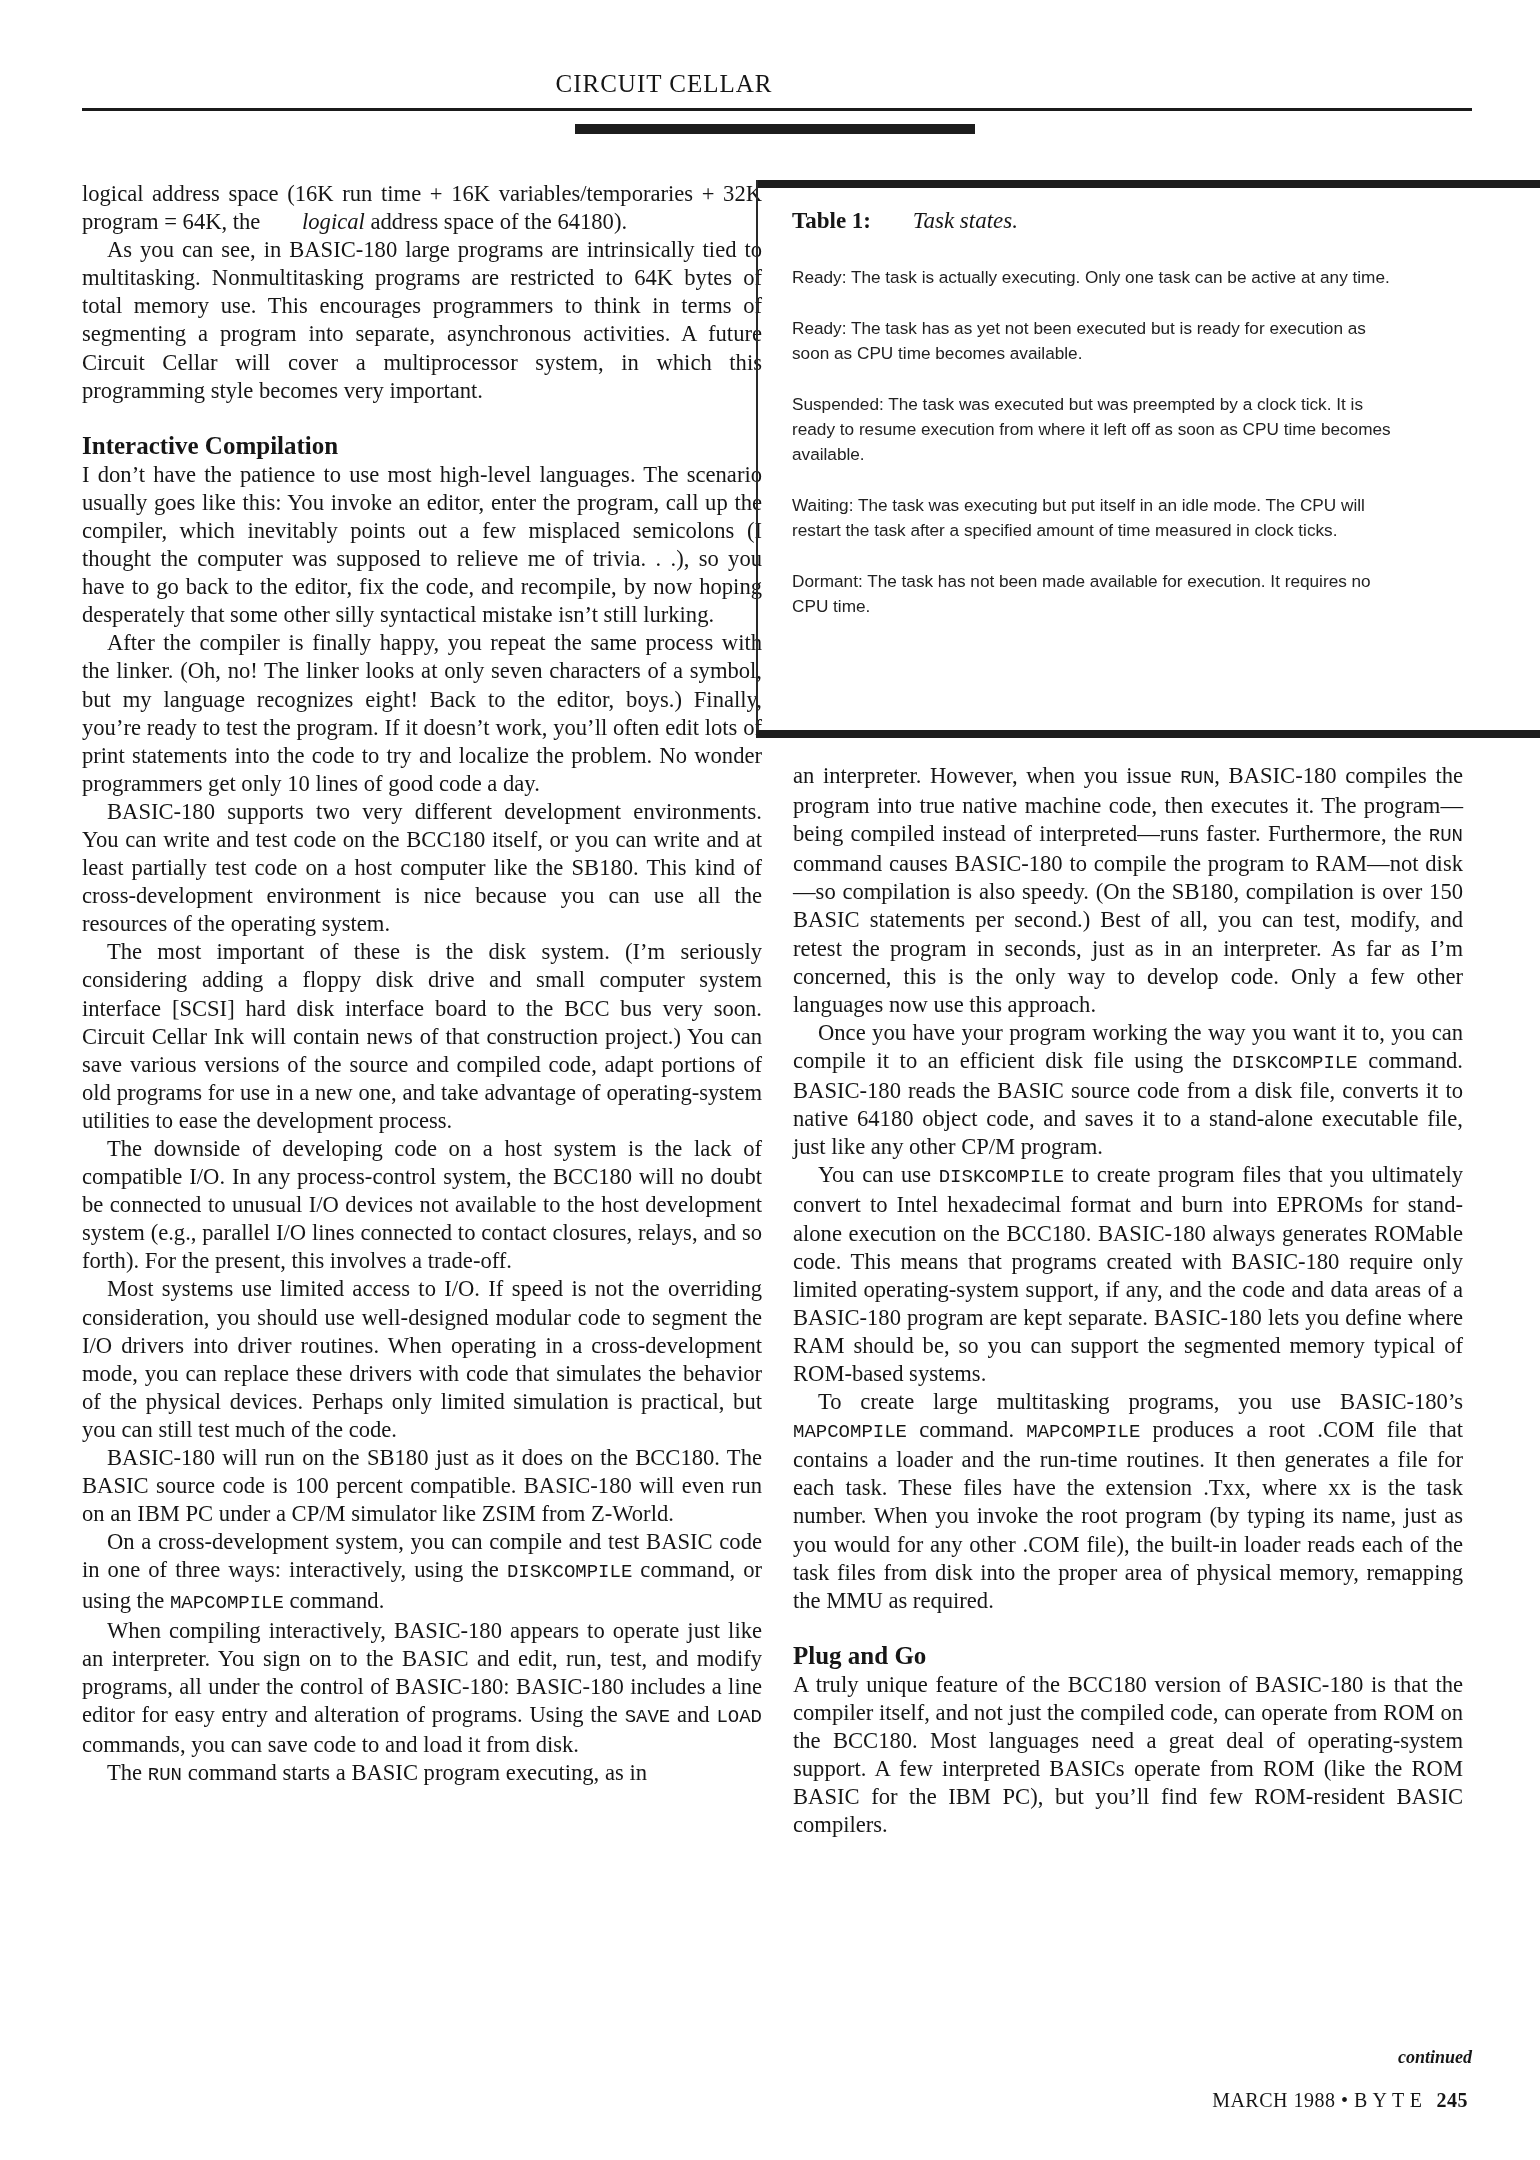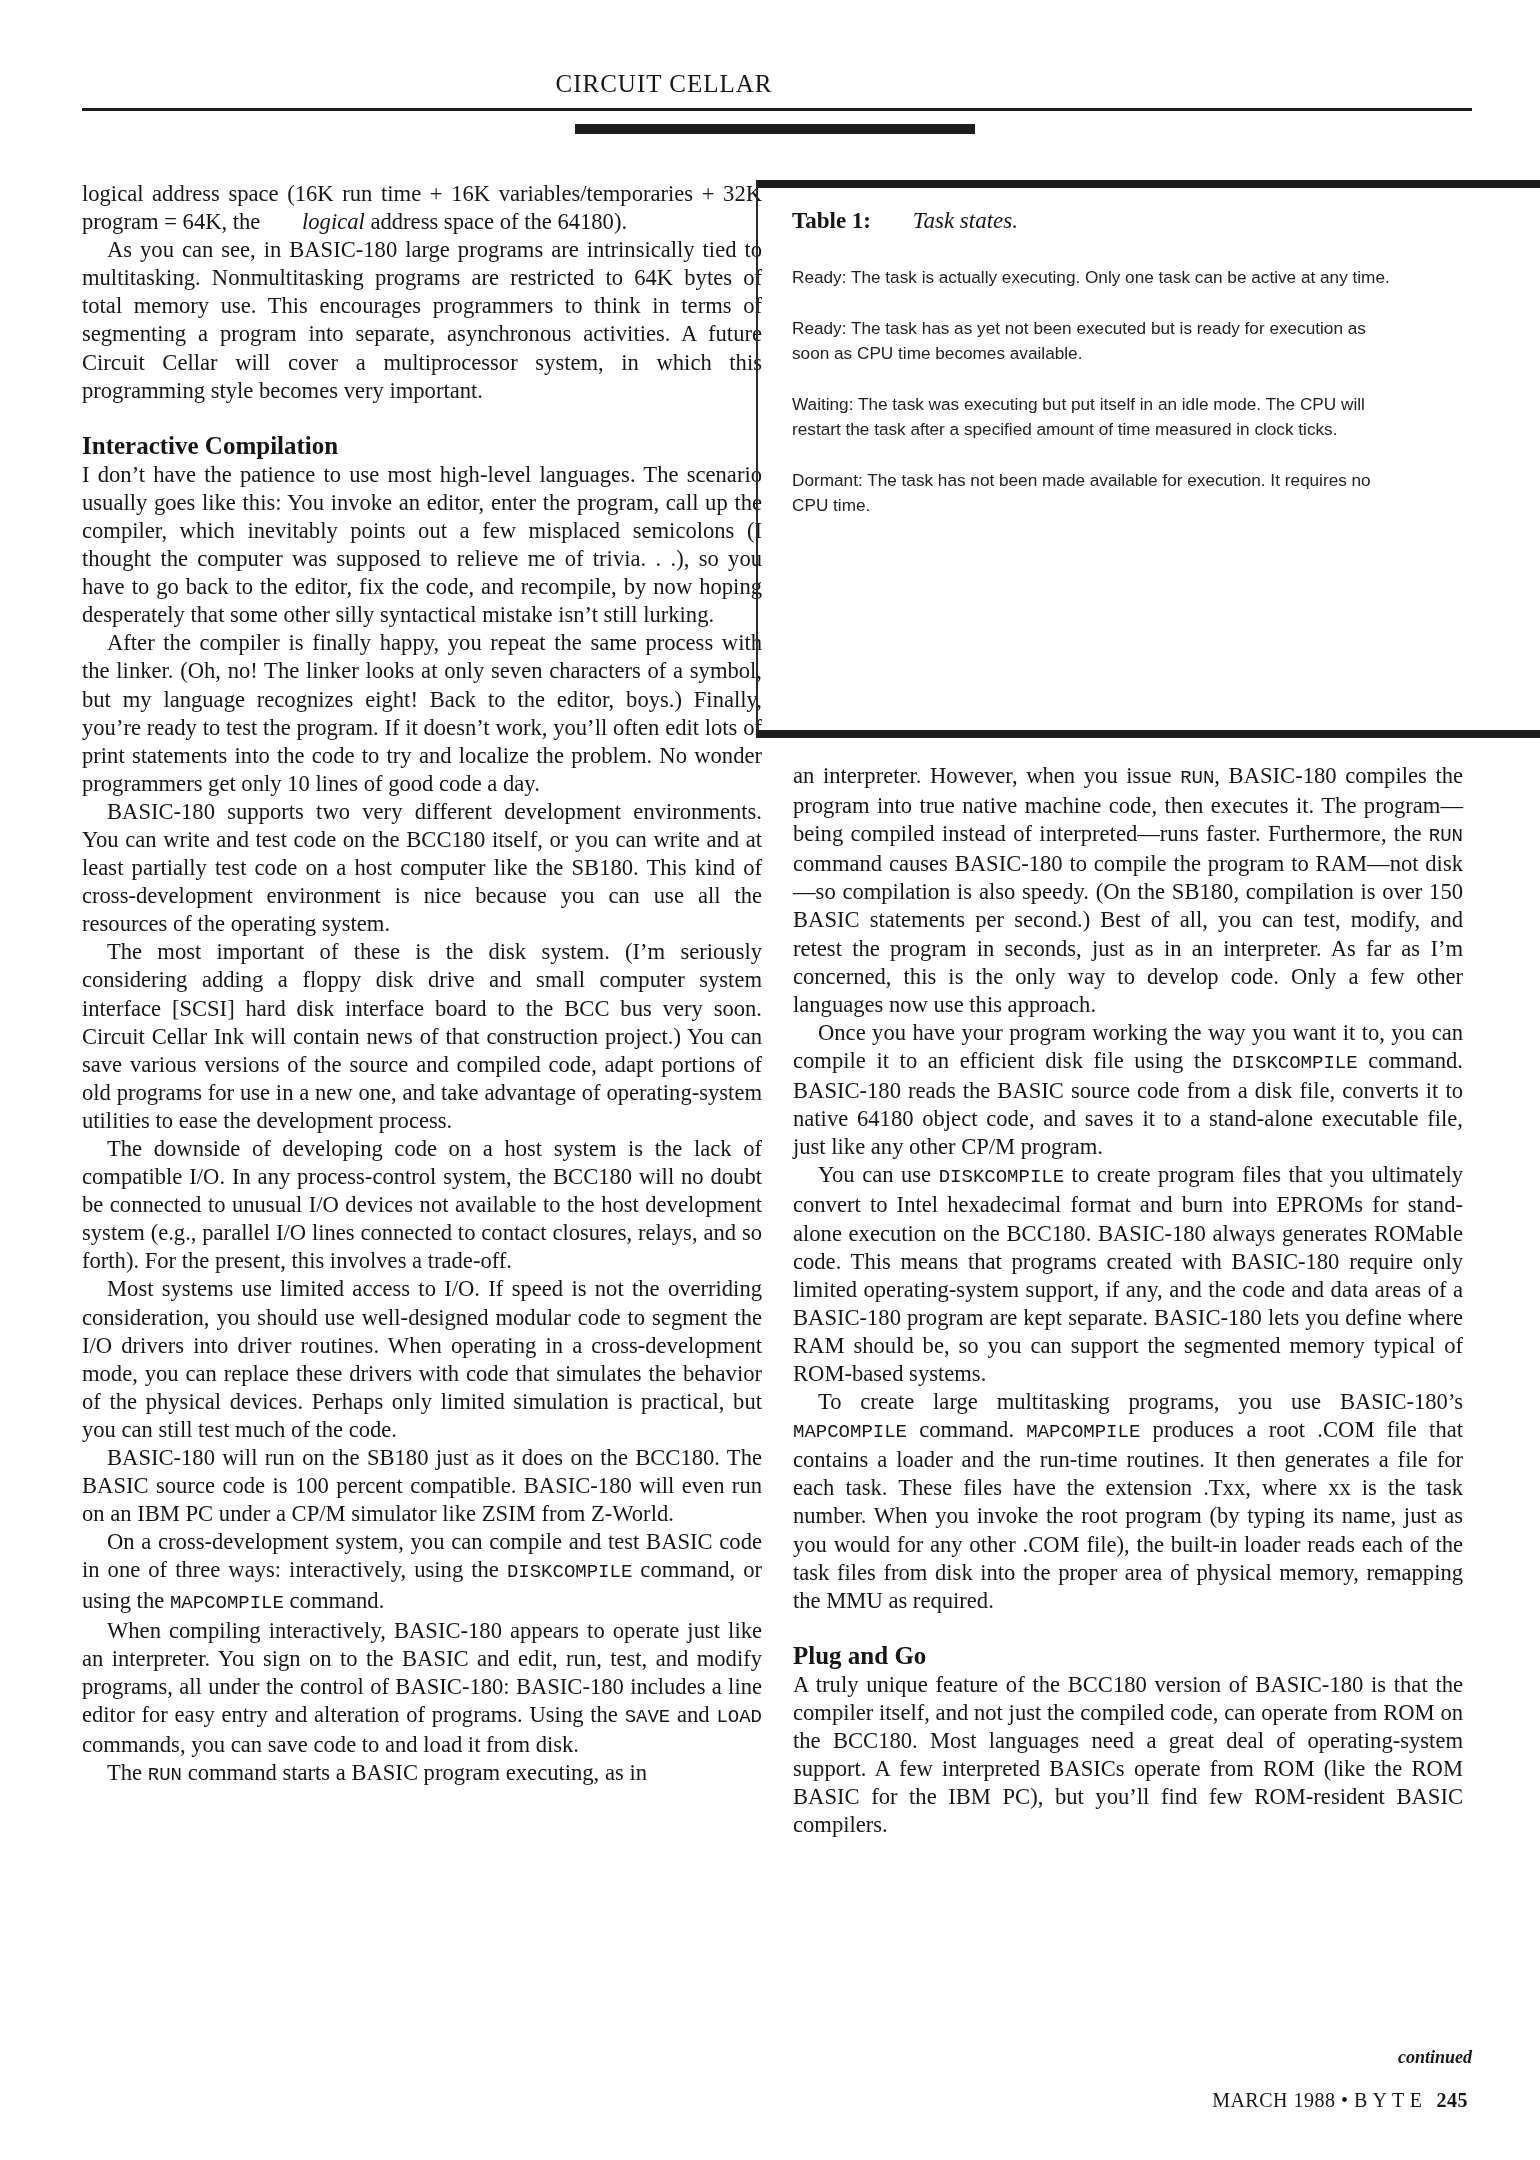--- a/index.html
+++ b/index.html
@@ -58,20 +58,21 @@
   <p class="ind"><span>When compiling interactively, BASIC-180 appears to operate just like an interpreter. You sign on to the BASIC and edit, run, test, and modify programs, all under the control of BASIC-180: BASIC-180 includes a line editor for easy entry and alteration of programs. Using the </span><span class="mono">SAVE</span><span> and </span><span class="mono">LOAD</span><span> commands, you can save code to and load it from disk.</span></p>
   <p class="ind"><span>The </span><span class="mono">RUN</span><span> command starts a BASIC program executing, as in</span></p>
 </div>
 
 <div class="table-box">
   <div class="edge-left"></div>
   <div class="table-title"><b>Table 1:</b> <em>Task states.</em></div>
   <div class="table-rows">
     <div class="entry"><span>Ready:</span> <span>The task is actually executing. Only one task can be active at any time.</span></div>
     <div class="entry"><span>Ready:</span> <span>The task has as yet not been executed but is ready for execution as soon as CPU time becomes available.</span></div>
+    <div class="entry"><span>Suspended:</span> <span>The task was executed but was preempted by a clock tick. It is ready to resume execution from where it left off as soon as CPU time becomes available.</span></div>
     <div class="entry"><span>Waiting:</span> <span>The task was executing but put itself in an idle mode. The CPU will restart the task after a specified amount of time measured in clock ticks.</span></div>
     <div class="entry"><span>Dormant:</span> <span>The task has not been made available for execution. It requires no CPU time.</span></div>
   </div>
 </div>
 
 <div class="col col-right">
   <p><span>an interpreter. However, when you issue </span><span class="mono">RUN</span><span>, BASIC-180 compiles the program into true native machine code, then executes it. The program—being compiled instead of interpreted—runs faster. Furthermore, the </span><span class="mono">RUN</span><span> command causes BASIC-180 to compile the program to RAM—not disk—so compilation is also speedy. (On the SB180, compilation is over 150 BASIC statements per second.) Best of all, you can test, modify, and retest the program in seconds, just as in an interpreter. As far as I’m concerned, this is the only way to develop code. Only a few other languages now use this approach.</span></p>
   <p class="ind"><span>Once you have your program working the way you want it to, you can compile it to an efficient disk file using the </span><span class="mono">DISKCOMPILE</span><span> command. BASIC-180 reads the BASIC source code from a disk file, converts it to native 64180 object code, and saves it to a stand-alone executable file, just like any other CP/M program.</span></p>
   <p class="ind"><span>You can use </span><span class="mono">DISKCOMPILE</span><span> to create program files that you ultimately convert to Intel hexadecimal format and burn into EPROMs for stand-alone execution on the BCC180. BASIC-180 always generates ROMable code. This means that programs created with BASIC-180 require only limited operating-system support, if any, and the code and data areas of a BASIC-180 program are kept separate. BASIC-180 lets you define where RAM should be, so you can support the segmented memory typical of ROM-based systems.</span></p>
   <p class="ind"><span>To create large multitasking programs, you use BASIC-180’s </span><span class="mono">MAPCOMPILE</span><span> command. </span><span class="mono">MAPCOMPILE</span><span> produces a root .COM file that contains a loader and the run-time routines. It then generates a file for each task. These files have the extension .Txx, where xx is the task number. When you invoke the root program (by typing its name, just as you would for any other .COM file), the built-in loader reads each of the task files from disk into the proper area of physical memory, remapping the MMU as required.</span></p>

